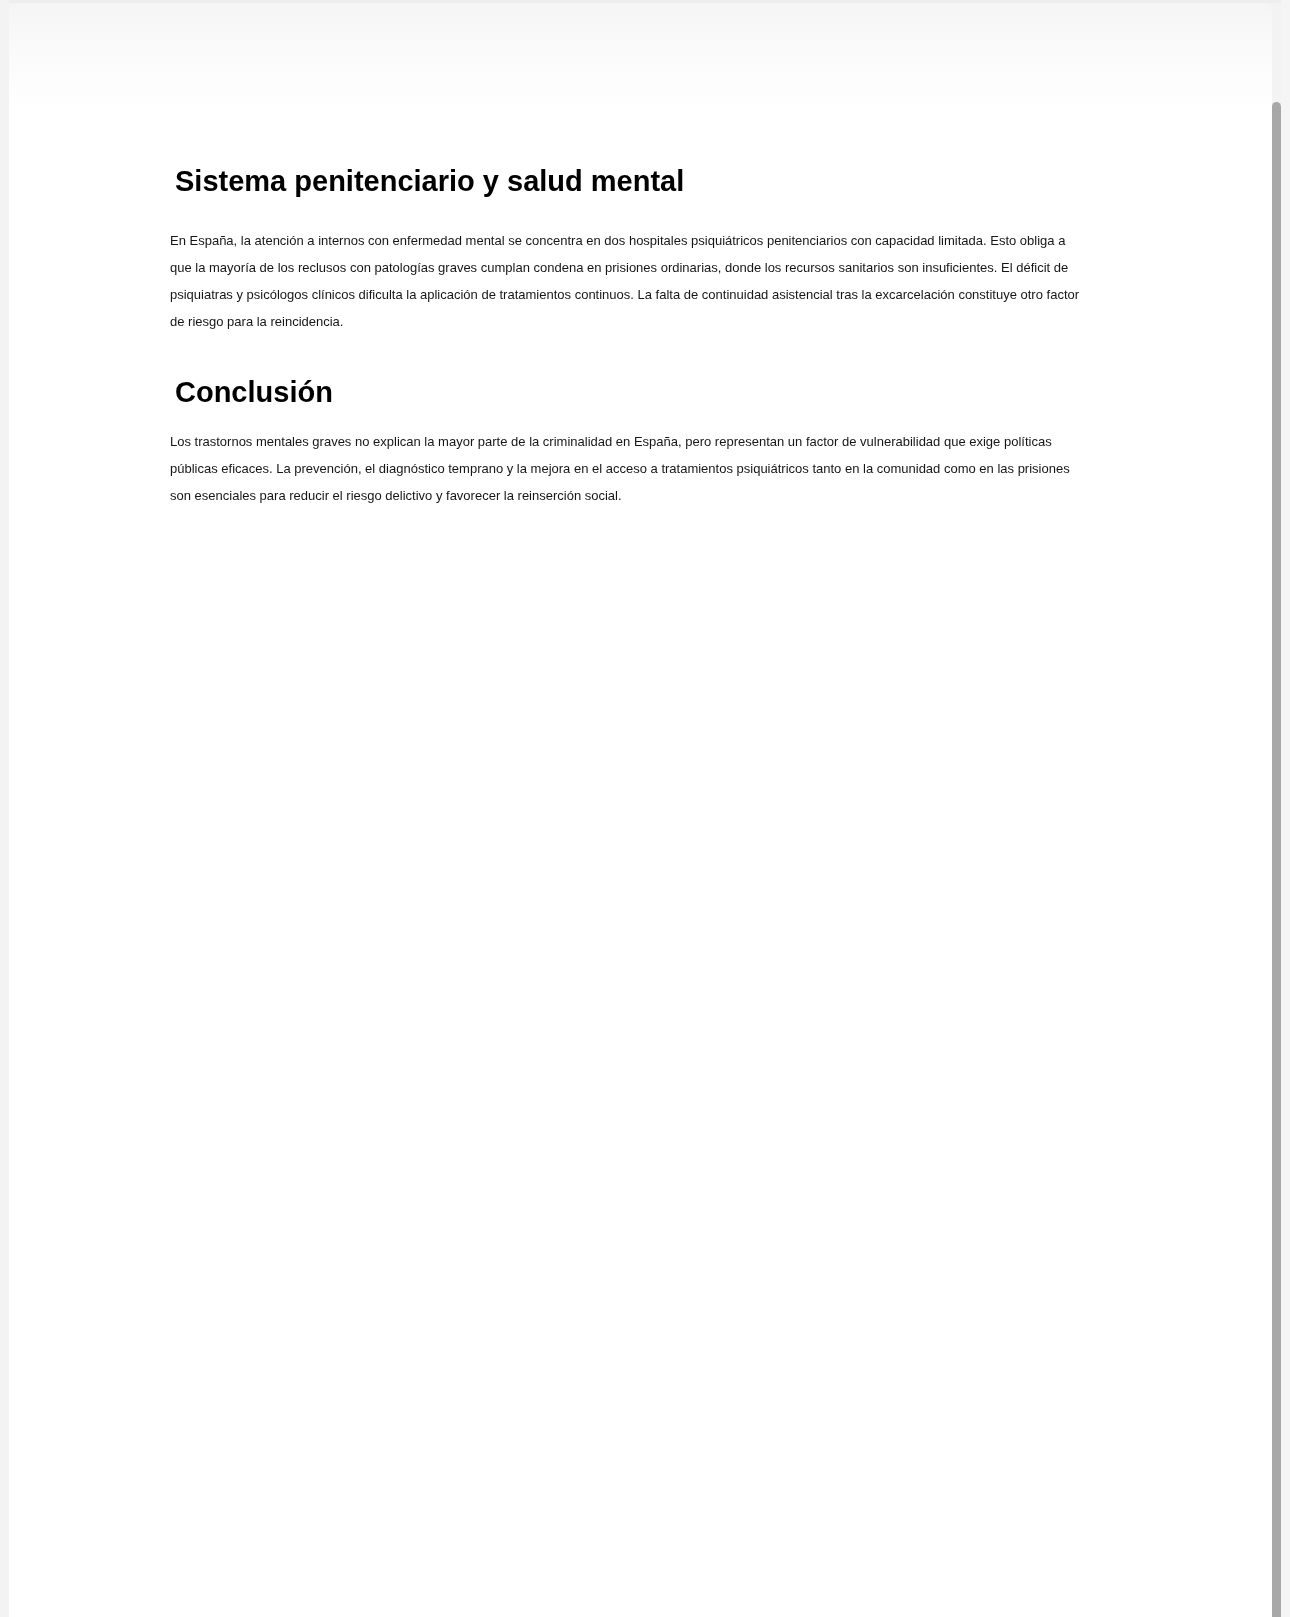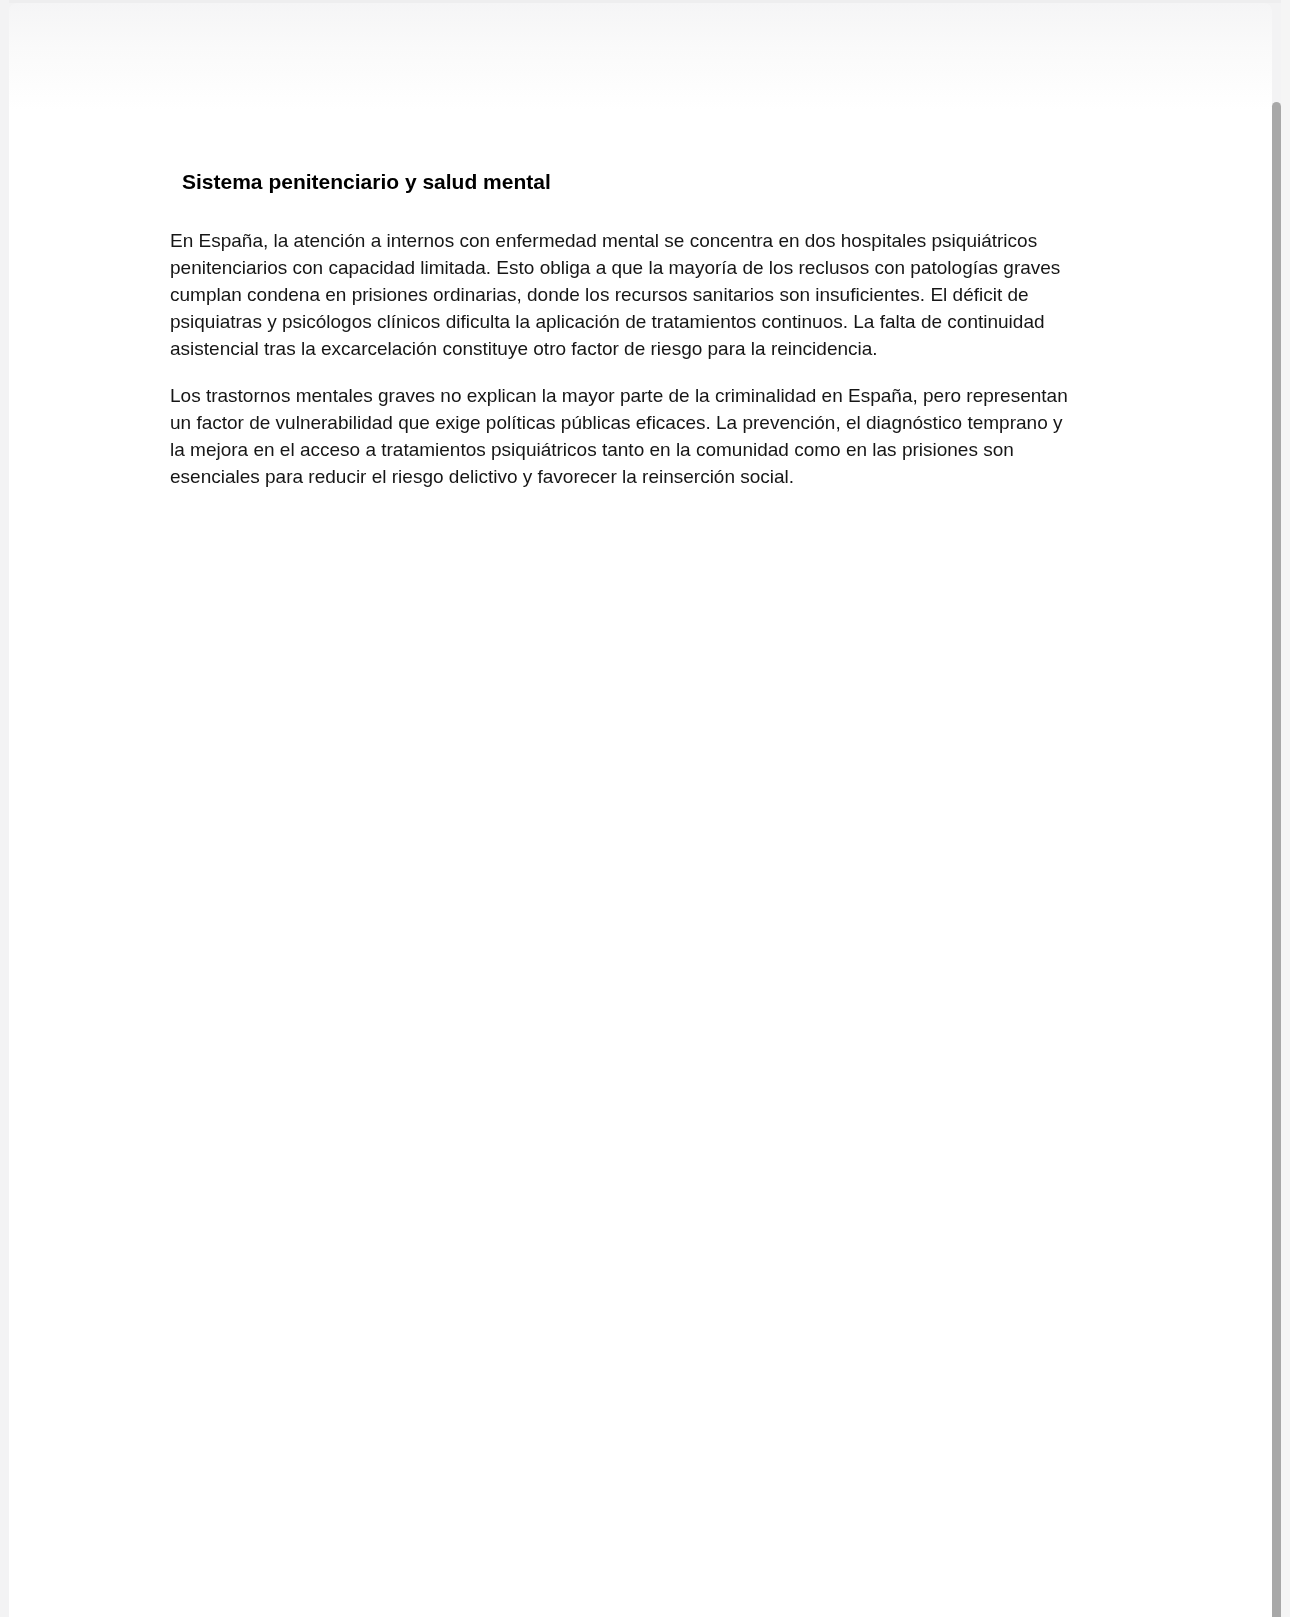--- a/index.html
+++ b/index.html
@@ -41,29 +41,29 @@
       var(--page-top-shade, #f5f5f6) 0px,
       #fafafa 45px,
       var(--page-background, #ffffff) 108px);
   }
   .content {
     position: absolute;
     left: 161px; top: 0;
     width: 912px;
   }
   .section-heading {
-    margin: 12px;
-    font-size: 21px;
+    margin: 5px;
+    font-size: 29px;
     line-height: 31px;
     font-weight: bold;
     color: var(--heading-text, #000000);
   }
   .section-paragraph {
     margin: 0;
-    font-size: 19px;
+    font-size: 13px;
     line-height: 27px;
     font-weight: normal;
     color: var(--body-text, #161616);
   }
   .heading-1 { margin-top: 163px; }
   .paragraph-1 { margin-top: 30px; }
   .heading-2 { margin-top: 42px; }
   .paragraph-2 { margin-top: 20px; }
 
   
@@ -85,19 +85,20 @@
 <body>
 
 <div class="viewer">
   <div class="edge-top"></div>
   <div class="edge-left"></div>
 
   <div class="page">
     <div class="content">
       <h1 class="section-heading heading-1">Sistema penitenciario y salud mental</h1>
       <p class="section-paragraph paragraph-1">En España, la atención a internos con enfermedad mental se concentra en dos hospitales psiquiátricos penitenciarios con capacidad limitada. Esto obliga a que la mayoría de los reclusos con patologías graves cumplan condena en prisiones ordinarias, donde los recursos sanitarios son insuficientes. El déficit de psiquiatras y psicólogos clínicos dificulta la aplicación de tratamientos continuos. La falta de continuidad asistencial tras la excarcelación constituye otro factor de riesgo para la reincidencia.</p>
+      <h1 class="section-heading heading-2">Conclusión</h1>
       <p class="section-paragraph paragraph-2">Los trastornos mentales graves no explican la mayor parte de la criminalidad en España, pero representan un factor de vulnerabilidad que exige políticas públicas eficaces. La prevención, el diagnóstico temprano y la mejora en el acceso a tratamientos psiquiátricos tanto en la comunidad como en las prisiones son esenciales para reducir el riesgo delictivo y favorecer la reinserción social.</p>
     </div>
   </div>
 
   <div class="scroll-track"></div>
   <div class="scroll-thumb"></div>
 </div>
 
 </body></html>

